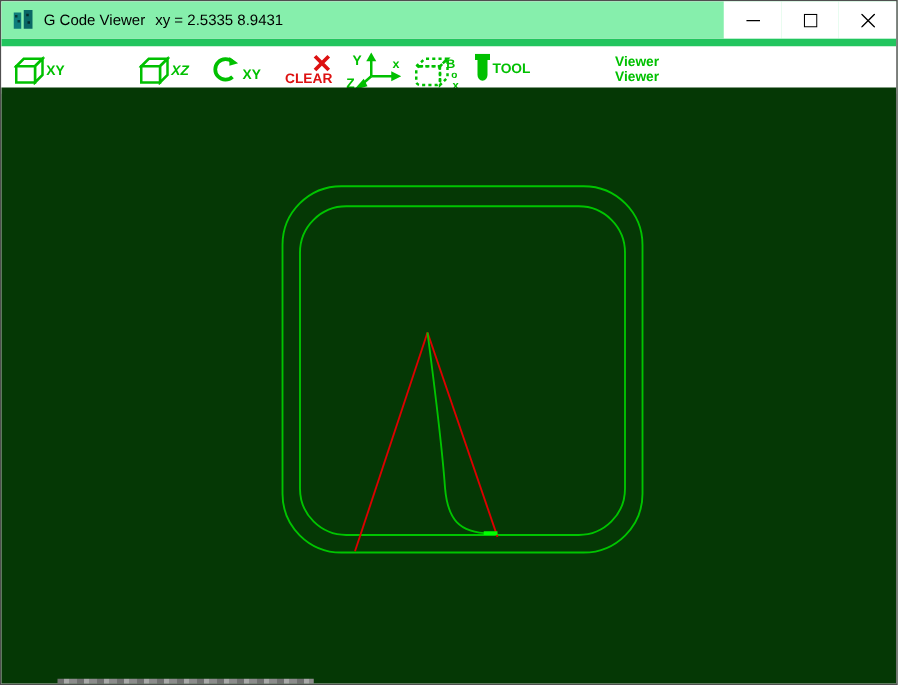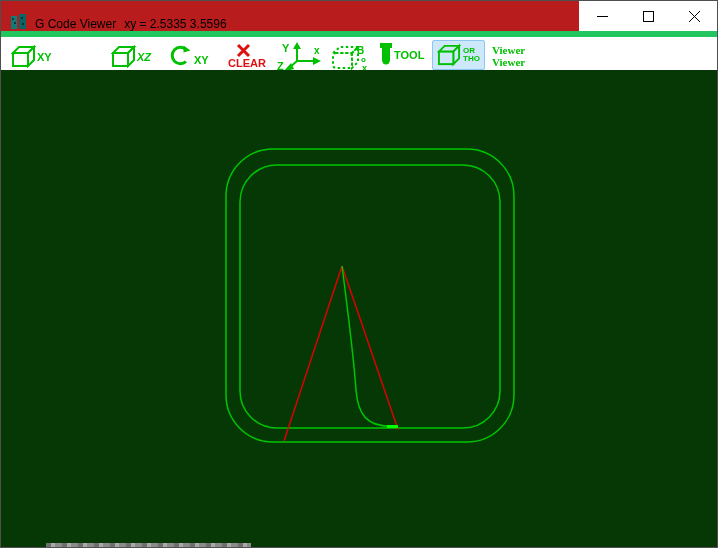--- a/index.html
+++ b/index.html
@@ -1,36 +1,36 @@
 <!DOCTYPE html>
 <html style="--toolbar_green: #00c000; --clear_red: #dd1111; --canvas_bg: #053805; --path_green: #00c400; --path_bright_green: #00ff00; --path_red: #dd0000; --ortho_bg: #cde8fb; --ortho_border: #8ec6f0; --icon_teal: #0e7c7b;"><head>
 <meta charset="utf-8">
 <style>
   html,body{margin:0;padding:0;}
   body{width:718px;height:548px;font-family:"Liberation Sans",sans-serif;background:#888;}
   .window{position:absolute;left:0;top:0;width:716px;height:546px;background:#fff;
           border:1px solid #4f4f4f;overflow:hidden;}
 
   
-  .titlebar{position:absolute;left:0;top:0;width:100%;height:30px;background:#b91c1c;
-            display:flex;align-items:flex-end;}
+  .titlebar{position:absolute;left:0;top:0;width:100%;height:30px;background:#86efac;
+            display:flex;align-items:center;}
   .app-icon{width:17px;height:17px;margin-left:9px;flex:0 0 auto;}
   .title-text{margin-left:8px;font-size:12px;color:#000;white-space:pre;}
   .caption-btns{position:absolute;right:0;top:0;height:30px;display:flex;}
   .cap-btn{width:46px;height:30px;display:flex;align-items:center;justify-content:center;
            background:#fff;}
   .cap-btn svg{display:block;}
 
   
   .toolbar{position:absolute;left:0;top:30px;width:100%;height:38px;background:#fff;
            border-top:6px solid #22c55e;}
   .tb{position:absolute;display:flex;align-items:center;color:var(--toolbar_green);
       font-weight:bold;font-size:11px;letter-spacing:0px;cursor:default;}
   .tb .lbl{margin-left:1px;}
-  .btn-clear{flex-direction:column;color:var(--clear_red);align-items:center;}
+  .btn-clear{flex-direction:column;color:var(--clear_red);align-items:flex-end;}
   .btn-clear .lbl{margin:0 0 0 6px;line-height:10px;}
   .ortho-btn{background:var(--ortho_bg);border:1px solid var(--ortho_border);
              border-radius:2px;padding:2px 4px;}
   .ortho-txt{margin-left:2px;font-size:8px;line-height:8px;}
   .setup-txt{text-align:center;line-height:12px;}
 
   
   .canvas{position:absolute;left:0;top:69px;width:100%;height:477px;
           background:var(--canvas_bg);}
   .gfx{display:block;}
@@ -55,21 +55,21 @@
   <div class="titlebar">
     <svg class="app-icon" viewBox="0 0 17 17">
       <rect x="1" y="2" width="6" height="13" fill="#0e7c7b"></rect>
       <rect x="9" y="0" width="7" height="15" fill="#0a6665"></rect>
       <rect x="2" y="4" width="2" height="2" fill="#063a3a"></rect>
       <rect x="4" y="8" width="2" height="2" fill="#063a3a"></rect>
       <rect x="11" y="3" width="2" height="2" fill="#042c2c"></rect>
       <rect x="12" y="9" width="2" height="2" fill="#042c2c"></rect>
     </svg>
     <span class="title-text">G Code Viewer</span>
-    <span class="title-text">xy = 2.5335 3.5596</span>
+    <span class="title-text">xy = 2.5335 8.9431</span>
     <div class="caption-btns">
       <div class="cap-btn">
         <svg width="11" height="11" viewBox="0 0 11 11">
             <line x1="0" y1="5.5" x2="11" y2="5.5" stroke="#000" stroke-width="1"></line>
           </svg>
       </div>
       <div class="cap-btn">
         <svg width="11" height="11" viewBox="0 0 11 11">
             <rect x="0.5" y="0.5" width="10" height="10" fill="none" stroke="#000" stroke-width="1"></rect>
           </svg>
@@ -152,33 +152,22 @@
     </div>
 
     <div class="tb" style="left:378px;top:6px;align-items:center;">
       <svg class="icon" width="14" height="23" viewBox="0 0 14 23">
         <rect x="1" y="0" width="12" height="5" fill="var(--toolbar_green)"></rect>
         <path d="M3,4 h8 v13 a4,4.5 0 0 1 -8,0 z" fill="var(--toolbar_green)"></path>
       </svg>
       <span class="lbl">TOOL</span>
     </div>
 
-    <div class="tb ortho-btn" style="left:431px;top:3px;">
-      <svg class="icon" width="24" height="24" viewBox="0 0 25 23">
-        <polygon points="2,8 8,2 23,2 17,8" fill="var(--ortho_bg)" stroke="var(--toolbar_green)" stroke-width="2"></polygon>
-        <polygon points="17,8 23,2 23,15 17,21" fill="var(--ortho_bg)" stroke="var(--toolbar_green)" stroke-width="2"></polygon>
-        <rect x="2" y="8" width="15" height="13" fill="var(--ortho_bg)" stroke="var(--toolbar_green)" stroke-width="2"></rect>
-      </svg>
-      <span class="ortho-txt">
-        <span>OR</span><br>
-        <span>THO</span>
-      </span>
-    </div>
 
-    <div class="tb" style="left:491px;top:7px;font-family:Liberation Serif, serif;">
+    <div class="tb" style="left:491px;top:7px;">
       <span class="setup-txt">
         <span>Viewer</span><br>
         <span>Viewer</span>
       </span>
     </div>
 
   </div>
 
   <div class="canvas">
     <svg class="gfx" width="718" height="477" viewBox="0 0 718 477">

